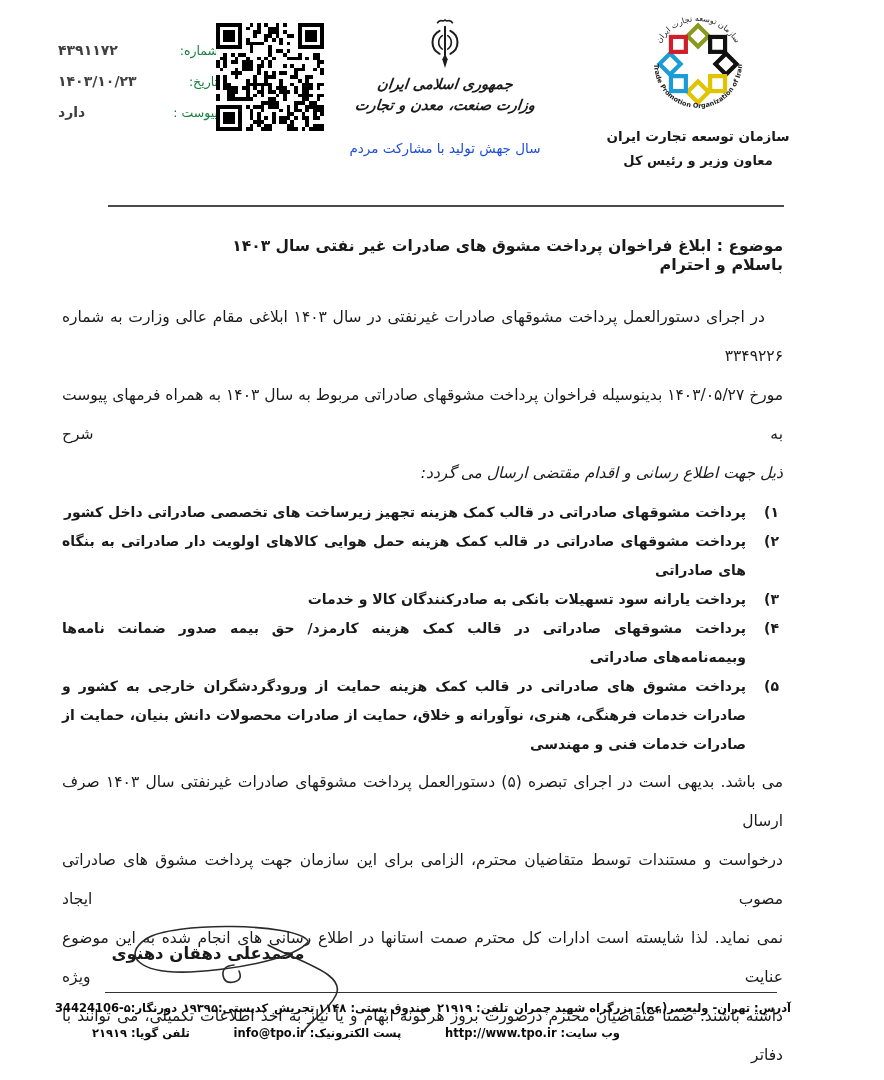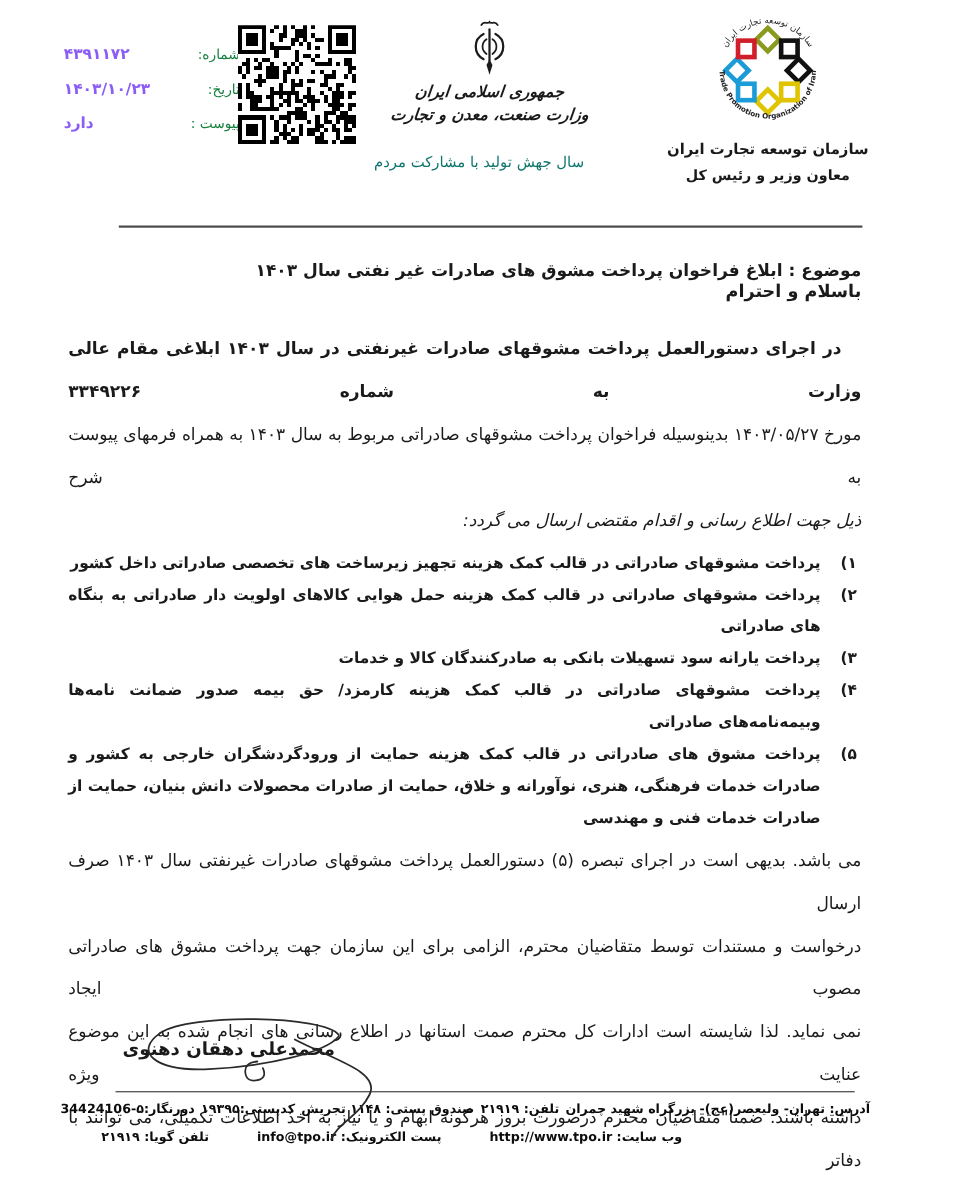--- a/index.html
+++ b/index.html
@@ -5,40 +5,40 @@
   html,body{margin:0;padding:0;}
   body{
     width:884px;height:1080px;background:#ffffff;position:relative;overflow:hidden;
     font-family:"DejaVu Sans",sans-serif;color:#1a1a1a;
   }
   .abs{position:absolute;}
   
   #meta-block{top:42px;left:58px;width:160px;direction:rtl;}
   .meta-row{display:flex;align-items:baseline;justify-content:space-between;margin-bottom:15px;}
   .meta-label{font-size:12.5px;color:#15803d;}
-  .meta-value{font-size:14px;font-weight:bold;color:#8b5cf6;}
+  .meta-value{font-size:14px;font-weight:bold;color:#404040;}
   #qr-code{top:23px;left:216px;width:108px;height:108px;}
   
   #emblem-block{top:16px;left:348px;width:194px;text-align:center;}
   .cal{font-style:italic;font-weight:600;font-size:14.5px;line-height:21px;transform:skewX(-6deg);}
-  #slogan{top:140px;left:340px;width:210px;text-align:left;font-size:13.5px;color:#0f766e;}
+  #slogan{top:140px;left:340px;width:210px;text-align:center;font-size:13.5px;color:#1d4ed8;}
   
   #logo-block{top:8px;left:606px;width:184px;text-align:center;}
   .org-name{font-size:13.5px;font-weight:bold;margin-top:4px;}
   .org-role{font-size:13px;font-weight:bold;margin-top:9px;}
   
   #rule-top{top:205px;left:108px;width:676px;border-top:2px solid #4a4a4a;}
   #rule-bottom{top:992px;left:105px;width:672px;border-top:1.5px solid #333;}
   
   #content{top:237px;left:62px;width:721px;direction:rtl;}
   #subject{font-weight:bold;font-size:15.5px;}
   #greeting{font-weight:bold;font-size:16px;margin-bottom:24px;}
   .pline{font-size:15.5px;line-height:39px;text-align:justify;text-align-last:justify;}
   .pline.no-just{text-align-last:right;font-style:italic;}
-  .indent{text-indent:18px;font-weight:bold;}
+  .indent{text-indent:18px;}
   #list{margin:5px 0 4px;}
   .li{display:flex;gap:13px;font-weight:bold;font-size:14px;line-height:29px;padding-right:4px;}
   .li-num{min-width:20px;white-space:nowrap;}
   .li-text{flex:1;text-align:justify;text-align-last:right;}
   
   #signature-name{top:944px;left:108px;width:200px;font-weight:bold;font-size:16.5px;direction:rtl;text-align:center;}
   #signature-scribble{top:895px;left:40px;z-index:5;pointer-events:none;}
   
   .footer-row{direction:rtl;display:flex;justify-content:space-between;font-weight:bold;font-size:11.5px;color:#0c0c0c;white-space:nowrap;}
   #footer-row1{top:1001px;left:55px;width:736px;}

